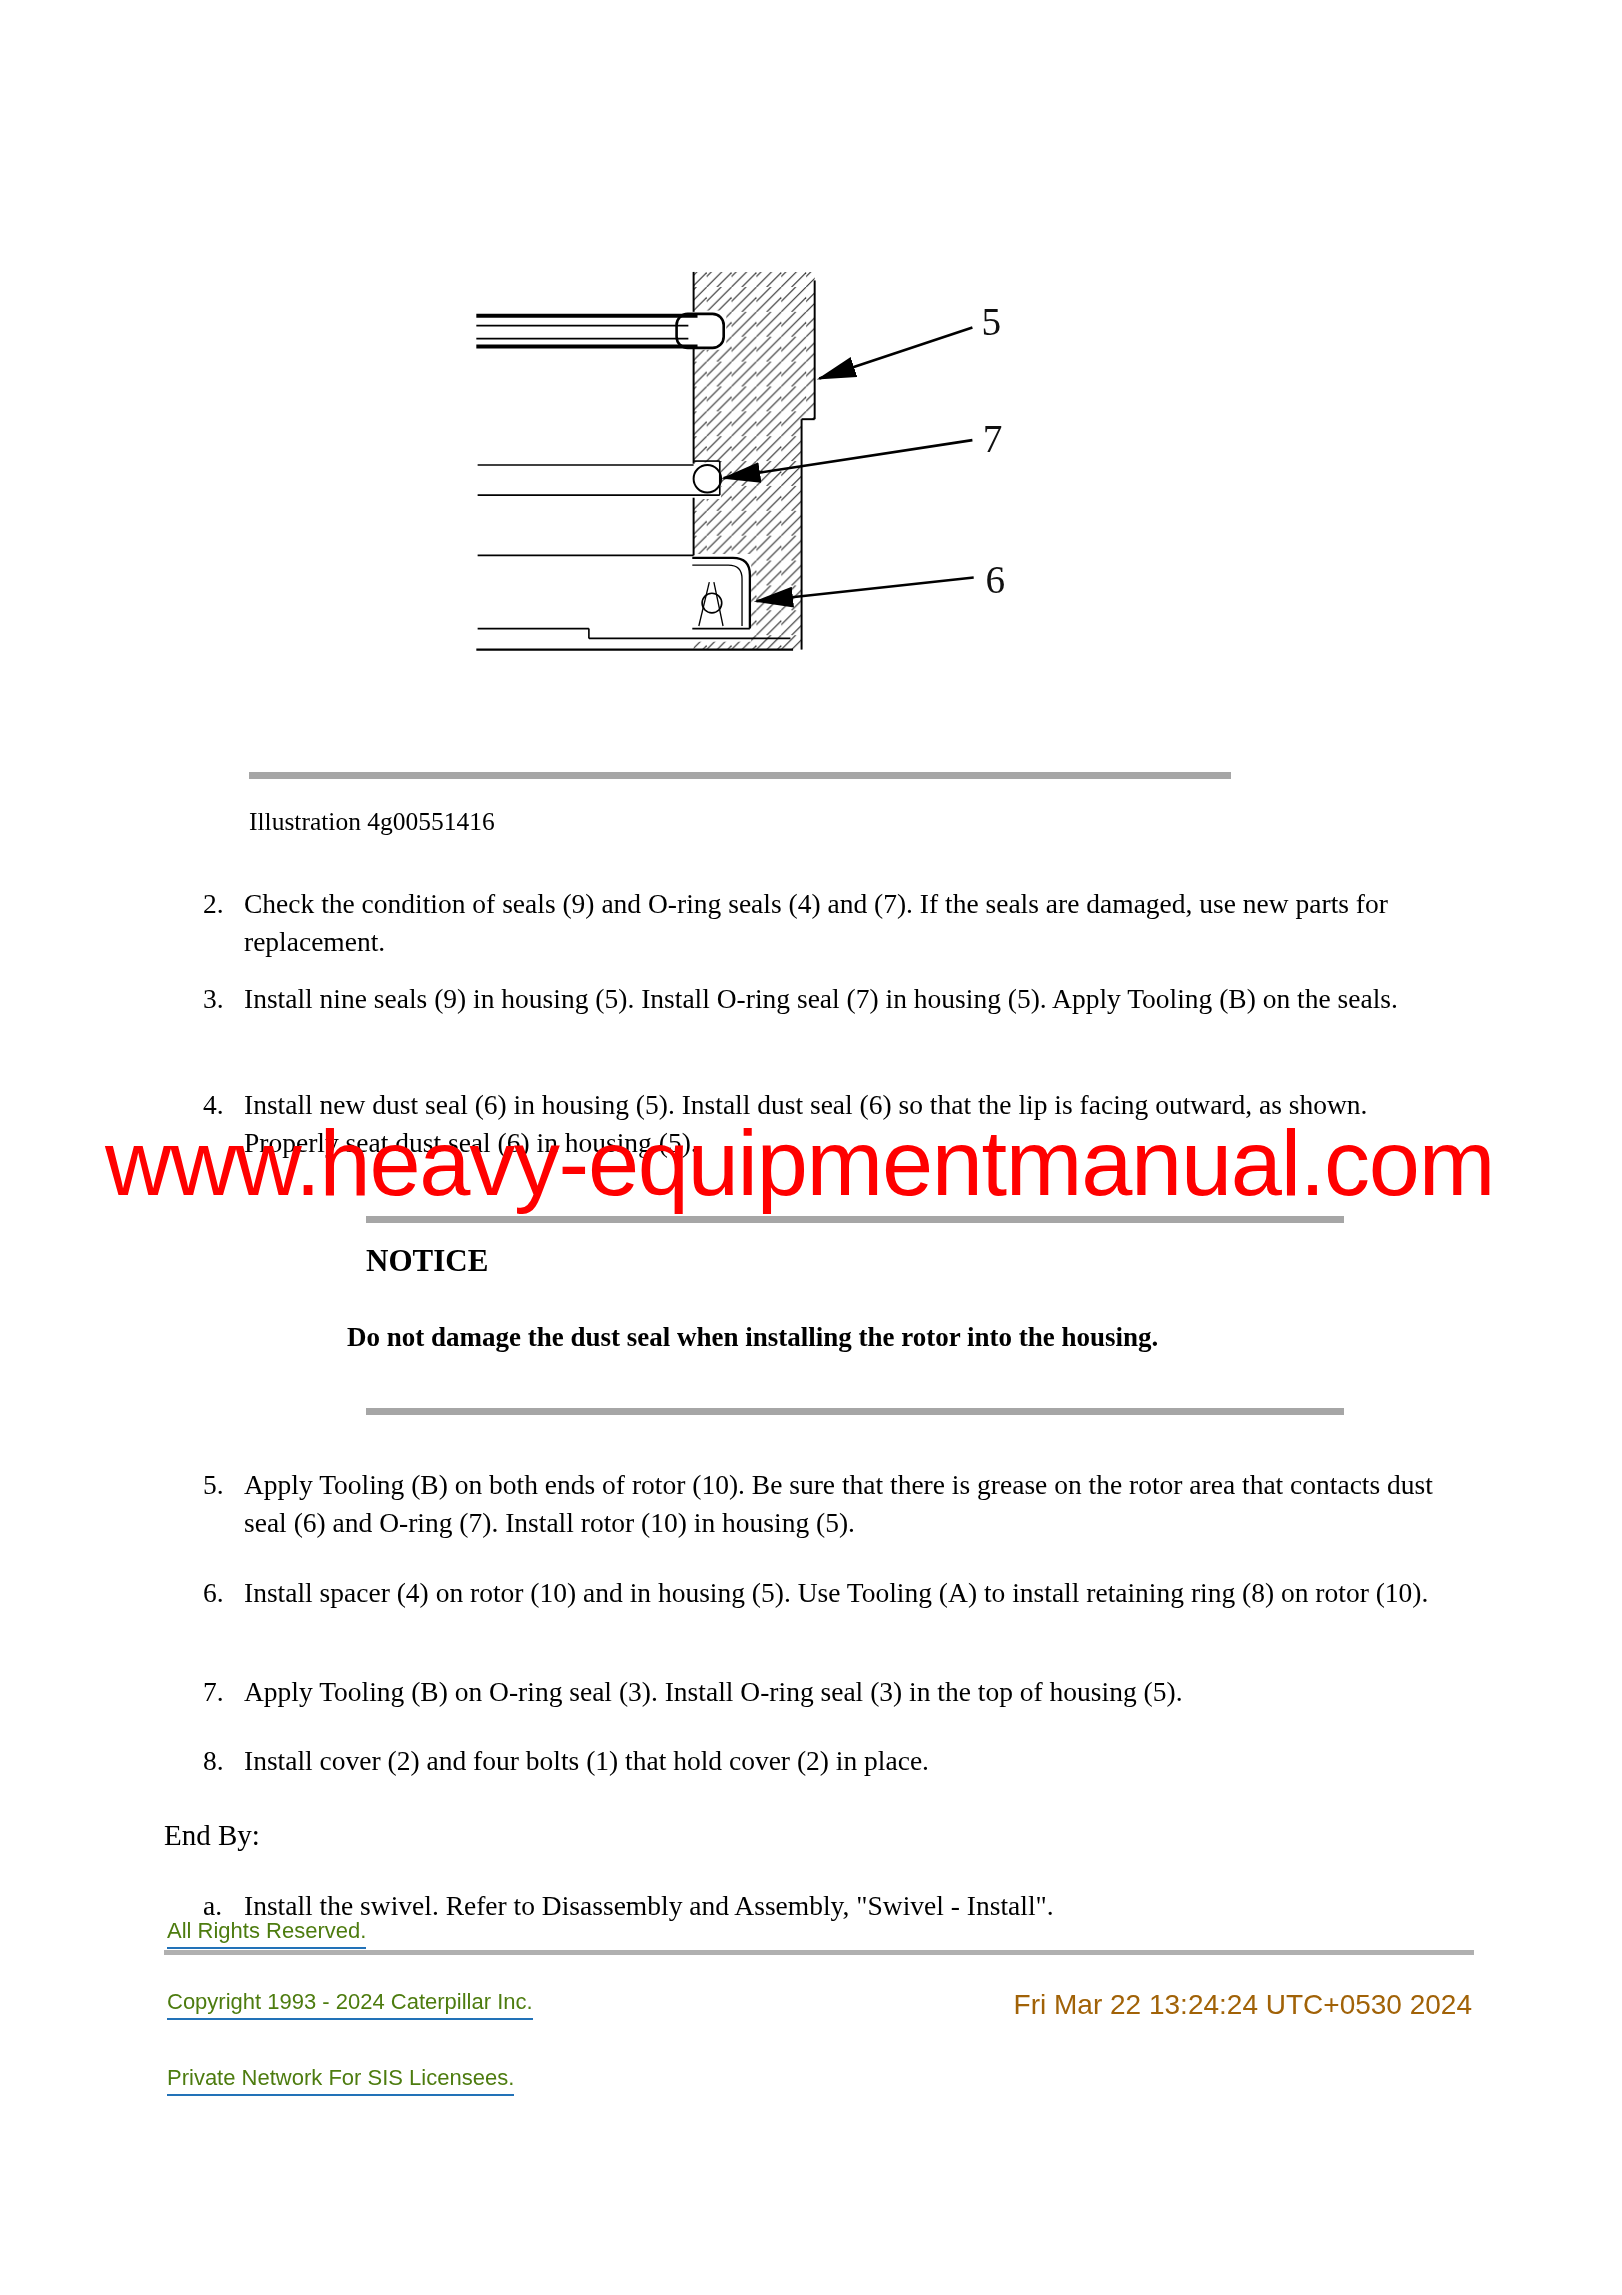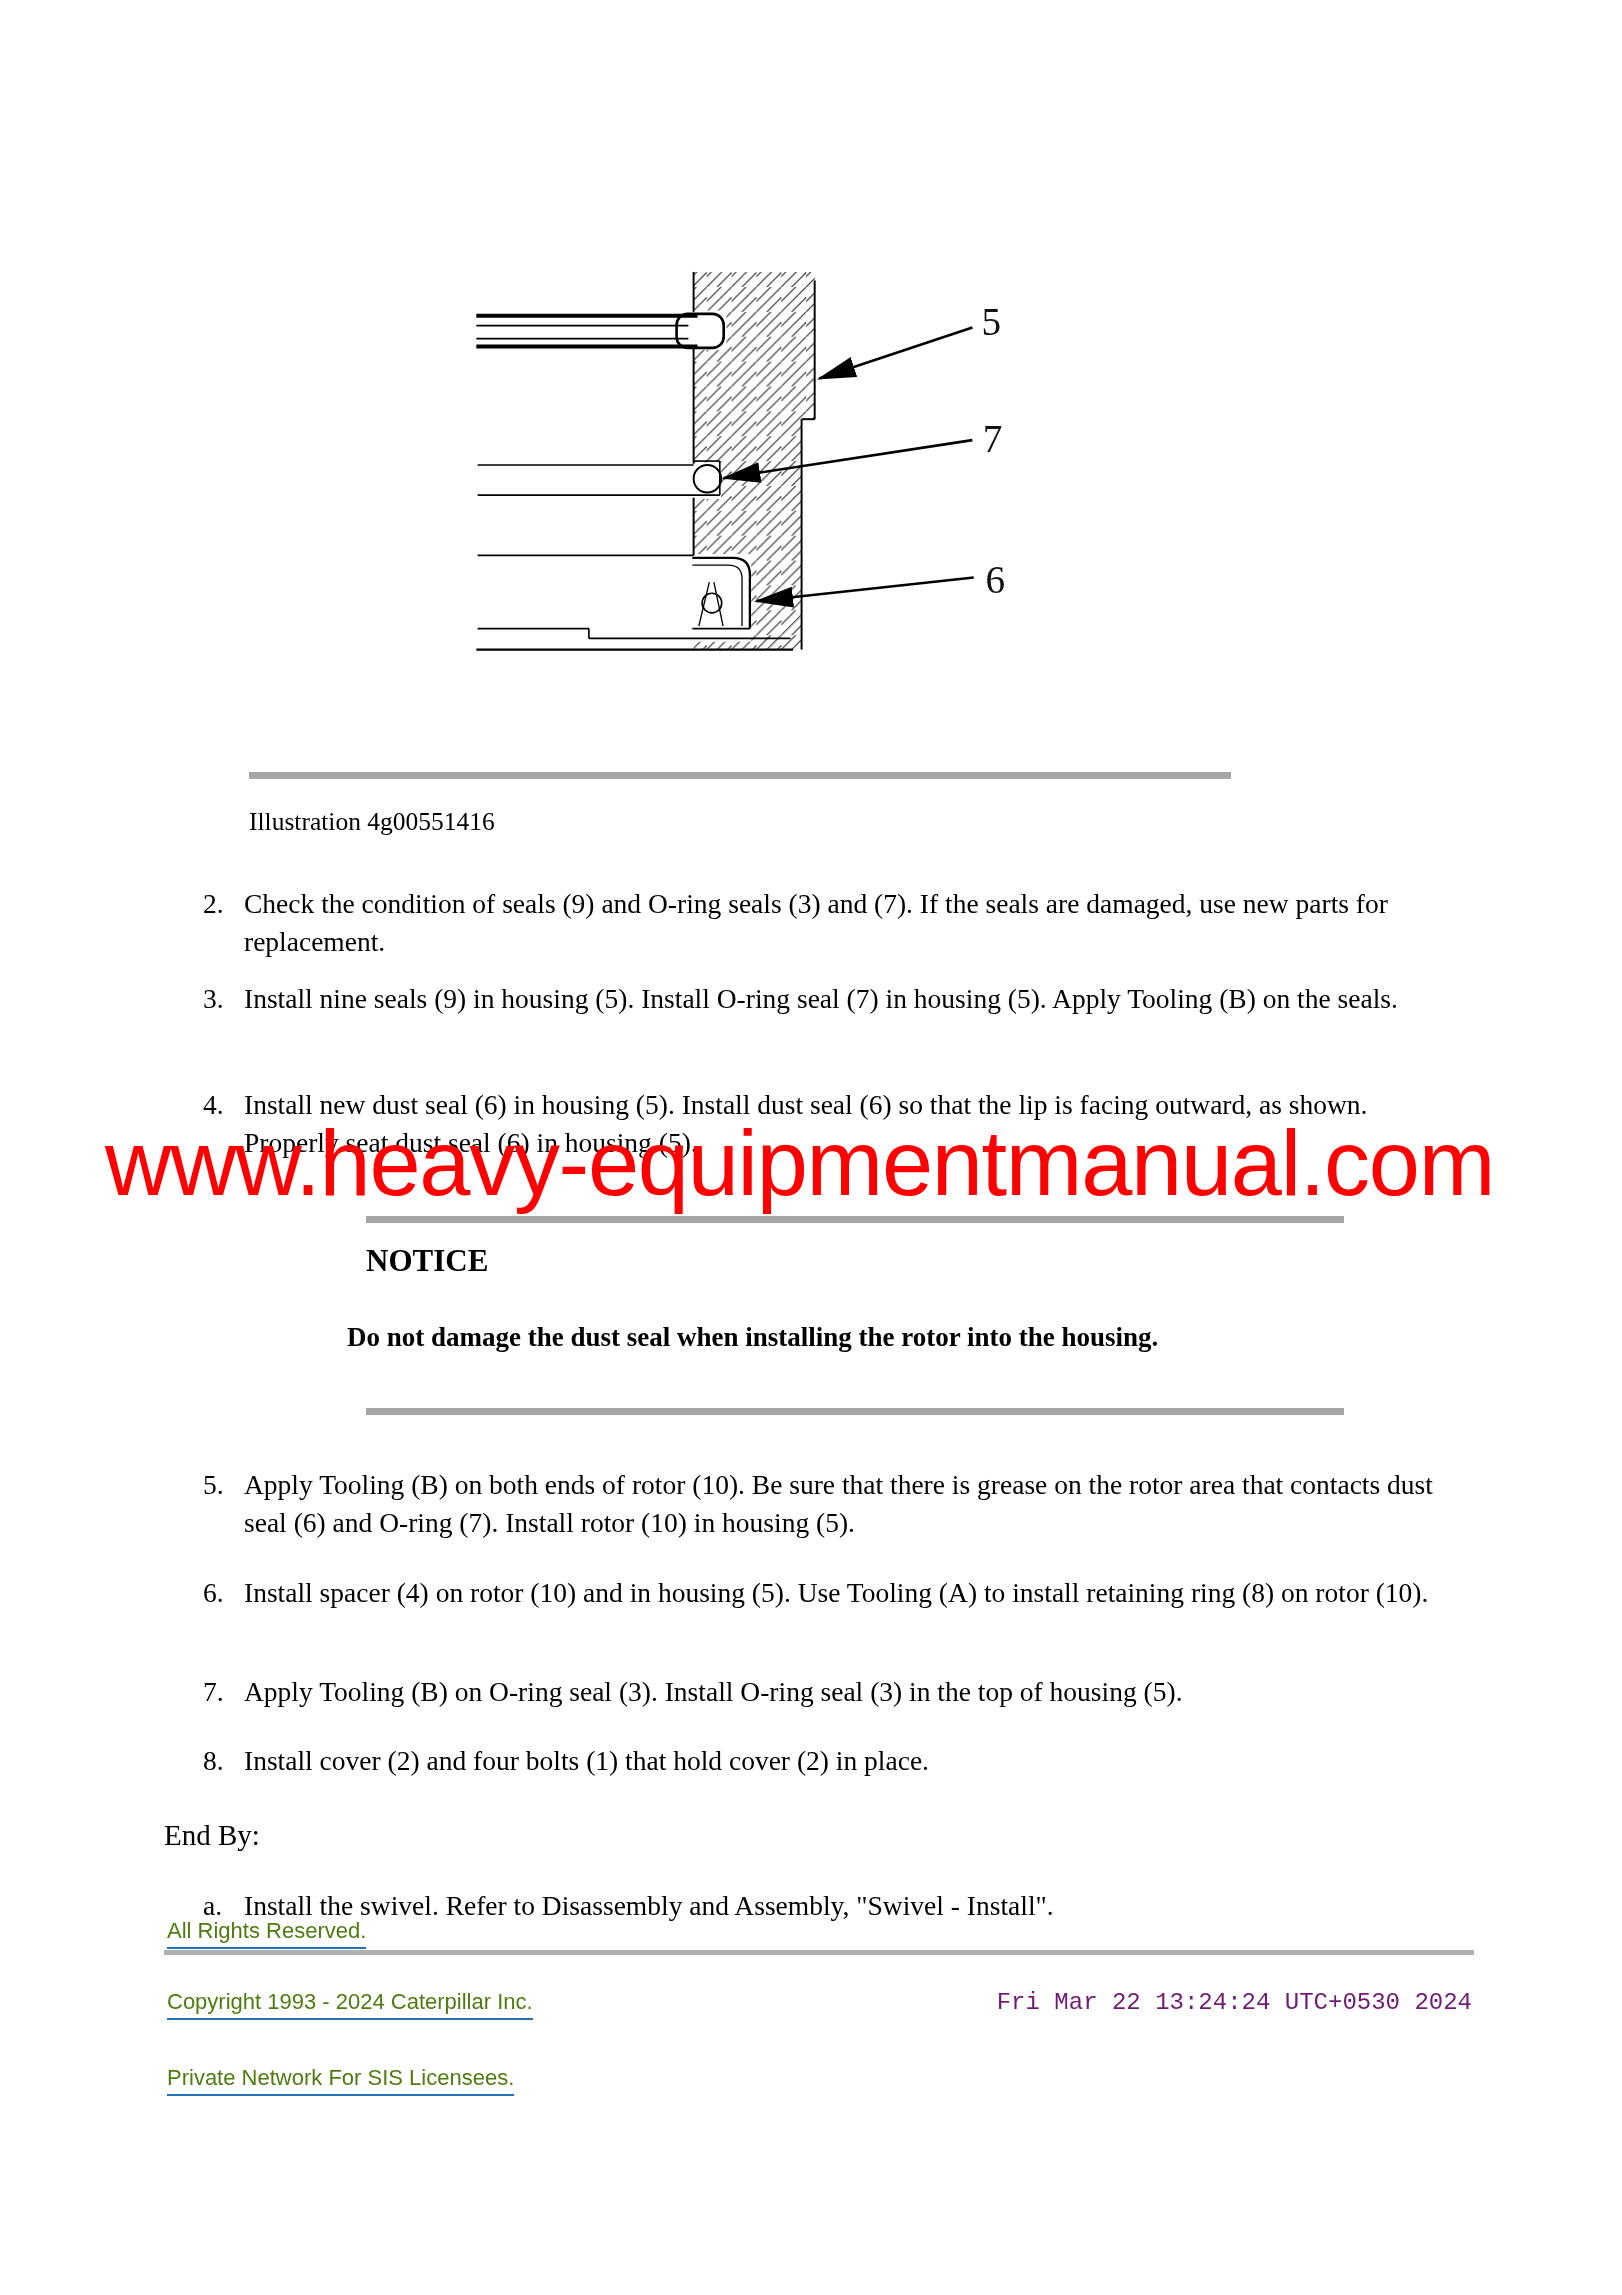--- a/index.html
+++ b/index.html
@@ -63,22 +63,22 @@
   .footer-link{
     position:absolute;left:167px;
     font-family:"Liberation Sans", sans-serif;
     font-size:22px;color:#4d7c0f;text-decoration:none;
     border-bottom:2.6px solid #2272b8;padding-bottom:3.3px;
     display:inline-block;
   }
   .fl1{top:1989px;} .fl2{top:1918px;} .fl3{top:2065px;}
   .footer-time{
     position:absolute;right:151px;top:1989px;
-    font-family:Liberation Mono, monospace;
-    font-size:24px;color:#701a75;
+    font-family:Liberation Sans, sans-serif;
+    font-size:28px;color:#a16207;
   }
 </style>
 </head>
 <body>
 
 <div class="page">
 
   <div class="figure">
     <svg viewBox="0 0 900 620">
       <defs>
@@ -153,21 +153,21 @@
   </div>
 
   <div class="rule rule-illus"></div>
   <div class="caption">
     <span>Illustration 4</span>
     <span>g00551416</span>
   </div>
 
   <div class="step s2">
     <span class="num">2.</span>
-    <span class="txt">Check the condition of seals (9) and O-ring seals (3) and (7). If the seals are damaged, use new parts for replacement.</span>
+    <span class="txt">Check the condition of seals (9) and O-ring seals (4) and (7). If the seals are damaged, use new parts for replacement.</span>
   </div>
   <div class="step s3">
     <span class="num">3.</span>
     <span class="txt">Install nine seals (9) in housing (5). Install O-ring seal (7) in housing (5). Apply Tooling (B) on the seals.</span>
   </div>
   <div class="step s4">
     <span class="num">4.</span>
     <span class="txt">Install new dust seal (6) in housing (5). Install dust seal (6) so that the lip is facing outward, as shown. Properly seat dust seal (6) in housing (5).</span>
   </div>
 

